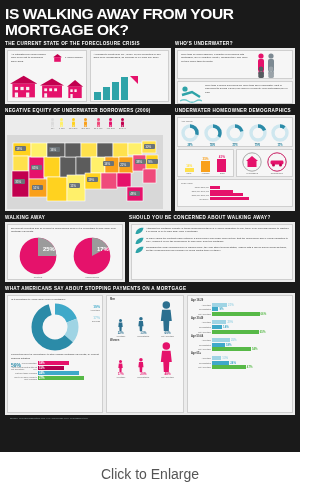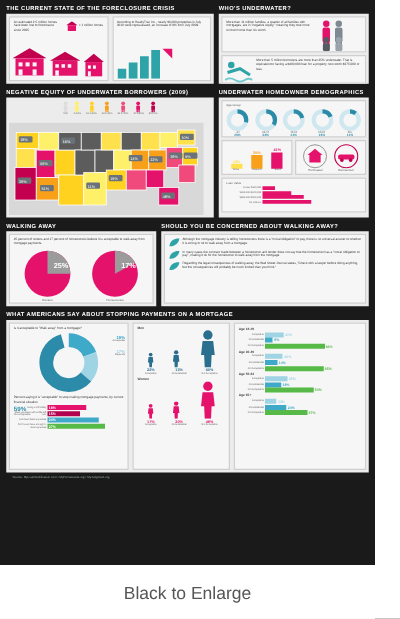--- a/index.html
+++ b/index.html
@@ -18,20 +18,21 @@
   .enlarge span{font-size:14px;color:#555;font-family:"Liberation Sans",sans-serif;}
   svg{display:block;}
   .legend-item{display:flex;flex-direction:column;align-items:center;}
   .sub{font-size:2.4px;color:#666;}
 </style>
 </head>
 <body>
 
 <div class="poster">
   <div class="pad">
+    <h1 class="title">IS WALKING AWAY FROM YOUR MORTGAGE OK?</h1>
 
     <div class="row">
       <div style="flex:0 0 166px;">
         <div class="sec-head">THE CURRENT STATE OF THE FORECLOSURE CRISIS</div>
         <div class="panel" style="height:56px;display:flex;gap:3px;">
           <div class="card" style="flex:1;position:relative;">
             <div class="tiny" style="width:52%;">An estimated 2.5 million homes have been lost to foreclosure since 2005.</div>
             <div style="position:absolute;right:3px;top:3px;display:flex;align-items:center;gap:1px;">
               <svg width="9" height="8" viewBox="0 0 9 8">
                   <polygon points="4.5,0 9,3.2 0,3.2" fill="#c2004f"></polygon>
@@ -623,14 +624,14 @@
             </div>
         </div>
       </div>
     </div>
 
     <div class="footer-bar">Source: MyLoanModification.com  •  MyHomeGuide.org  •  MyJudgment.org</div>
   </div>
 </div>
 
 <div class="enlarge">
-  <span>Black to Enlarge</span>
+  <span>Click to Enlarge</span>
 </div>
 
 </body></html>

